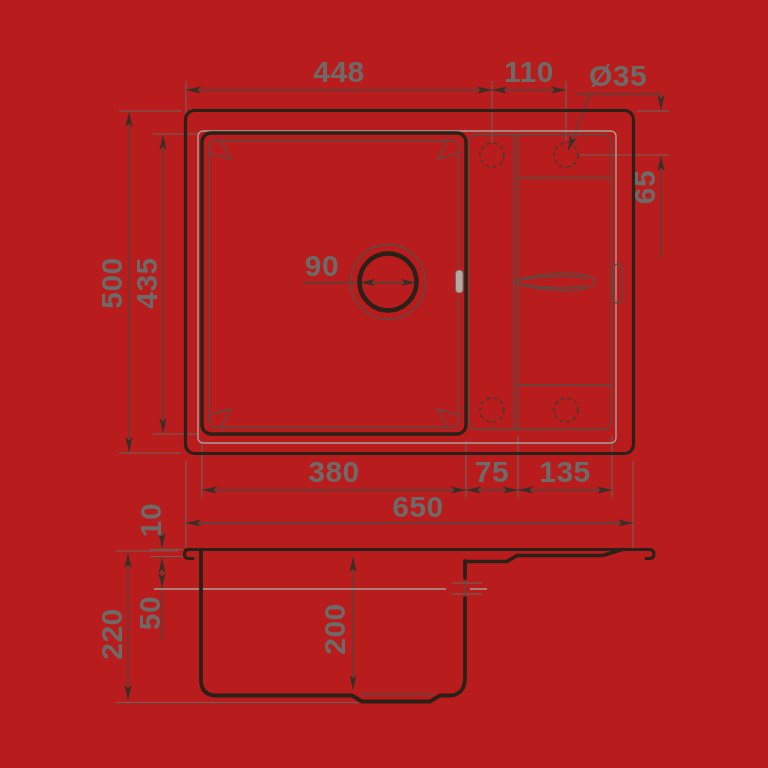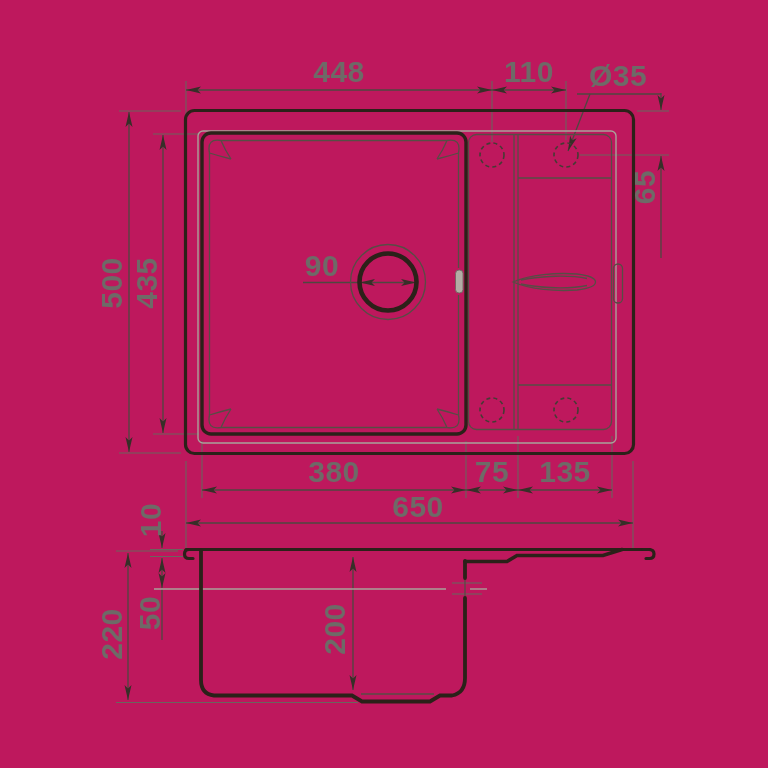--- a/index.html
+++ b/index.html
@@ -1,16 +1,16 @@
 <!DOCTYPE html>
 <html><head>
 <meta charset="utf-8">
 <style>
   html,body { margin:0; padding:0; background:#ffffff; }
-  .canvas { position:relative; width:768px; height:768px; background:#be185d; overflow:hidden; }
+  .canvas { position:relative; width:768px; height:768px; background:#b91c1c; overflow:hidden; }
   svg { display:block; }
   .dim {
     font-family:"Liberation Sans", sans-serif;
     font-weight:700;
     font-size:30px;
     letter-spacing:0.5px;
     fill:#6e6a67;
     text-anchor:middle;
   }
   .ext  { stroke:#6b645d; stroke-width:1.1; fill:none; }

